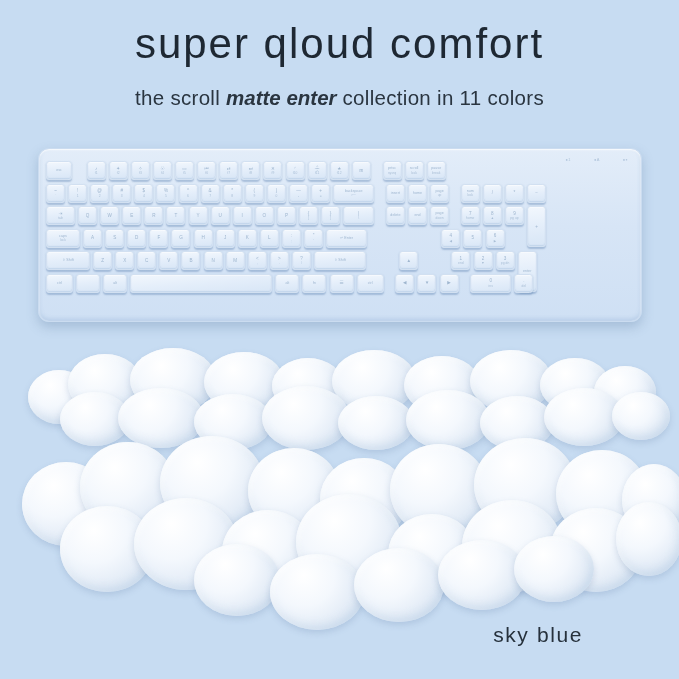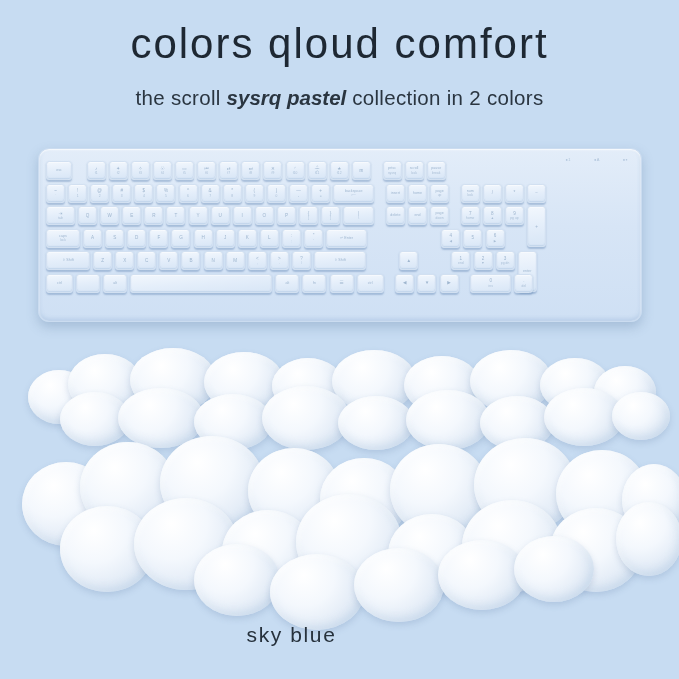--- a/index.html
+++ b/index.html
@@ -83,32 +83,32 @@
     border-radius:50%;
     background:radial-gradient(circle at 36% 28%, #ffffff 0%, #f4f8fd 38%, #e2ebf6 68%, #cddcee 100%);
     box-shadow:
       0 3px 6px rgba(95,125,165,0.22),
       inset -3px -4px 8px rgba(160,190,220,0.30),
       inset 2px 3px 6px rgba(255,255,255,0.85);
   }
 
   #caption {
     position:absolute; top:623px; left:0; width:583px;
-    text-align:center;
+    text-align:right;
     font-size:21px; font-weight:300;
     letter-spacing:1.6px;
     color:#26313c;
   }
 </style>
 </head>
 <body>
 
-<div id="headline">colors qloud comfort</div>
+<div id="headline">super qloud comfort</div>
 <div id="subline">
-  <span>the scroll </span><span class="em">sysrq pastel</span><span> collection in 2 colors</span>
+  <span>the scroll </span><span class="em">matte enter</span><span> collection in 11 colors</span>
 </div>
 
 <div id="keyboard">
   <div id="kb-inner">
     <div class="led-strip">
       <span class="led">●1</span>
       <span class="led">●A</span>
       <span class="led">●⏸</span>
     </div>
   <div class="krow" style="top: 6px;">

